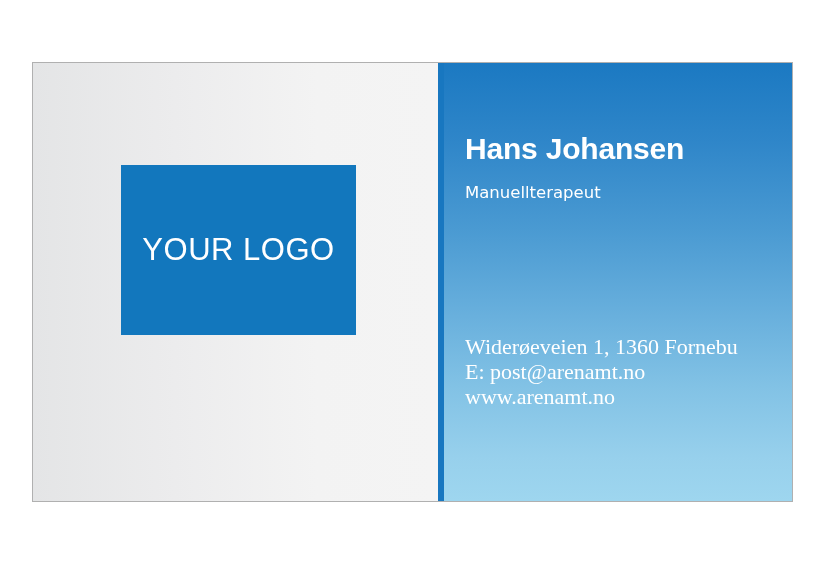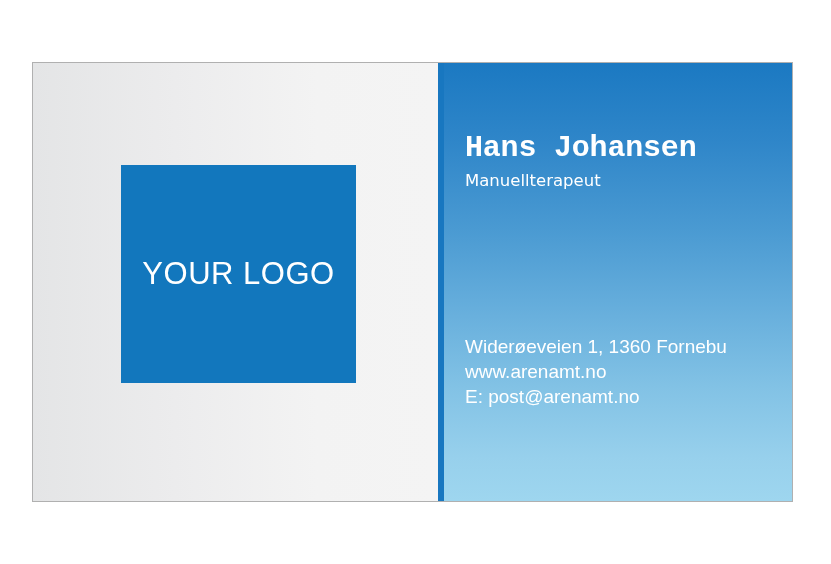--- a/index.html
+++ b/index.html
@@ -34,21 +34,21 @@
     width: 405px;
     height: 100%;
     background: linear-gradient(to right, #e4e5e6 0%, #ececed 35%, #f3f3f3 70%, #f4f4f4 100%);
     flex: 0 0 405px;
   }
   .logo-box {
     position: absolute;
     left: 88px;
     top: 102px;
     width: 235px;
-    height: 218px;
+    height: 170px;
     background: #1277bd;
     display: flex;
     align-items: center;
     justify-content: center;
   }
   .logo-text {
     color: #ffffff;
     font-family: "Liberation Sans", sans-serif;
     font-size: 31px;
     font-weight: 400;
@@ -78,45 +78,45 @@
         #9ed6ef 100%);
     color: #ffffff;
   }
 
   .identity {
     position: absolute;
     left: 21px;
     top: 70px;
   }
   .person-name {
-    font-family: Liberation Mono, monospace;
+    font-family: Liberation Sans, sans-serif;
     font-size: 30px;
     font-weight: 700;
     line-height: 1.05;
     letter-spacing: -0.2px;
     color: #ffffff;
     white-space: nowrap;
   }
   .person-title {
-    margin-top: 6px;
+    margin-top: 18px;
     font-family: "DejaVu Sans", sans-serif;
     font-size: 16.5px;
     font-weight: 400;
     color: #ffffff;
     white-space: nowrap;
   }
 
   .contact {
     position: absolute;
     left: 21px;
     top: 271px;
   }
   .contact-line {
-    font-family: Liberation Sans, sans-serif;
-    font-size: 19px;
+    font-family: Liberation Serif, serif;
+    font-size: 22px;
     font-weight: 400;
     line-height: 25px;
     color: #ffffff;
     white-space: nowrap;
   }
 </style>
 </head>
 <body>
 
 <div class="card">
@@ -131,18 +131,18 @@
 
   <div class="info-panel">
 
     <div class="identity">
       <div class="person-name">Hans Johansen</div>
       <div class="person-title">Manuellterapeut</div>
     </div>
 
     <div class="contact">
       <div class="contact-line">Widerøeveien 1, 1360 Fornebu</div>
+      <div class="contact-line">E: post@arenamt.no</div>
       <div class="contact-line">www.arenamt.no</div>
-      <div class="contact-line">E: post@arenamt.no</div>
     </div>
 
   </div>
 </div>
 
 </body></html>

